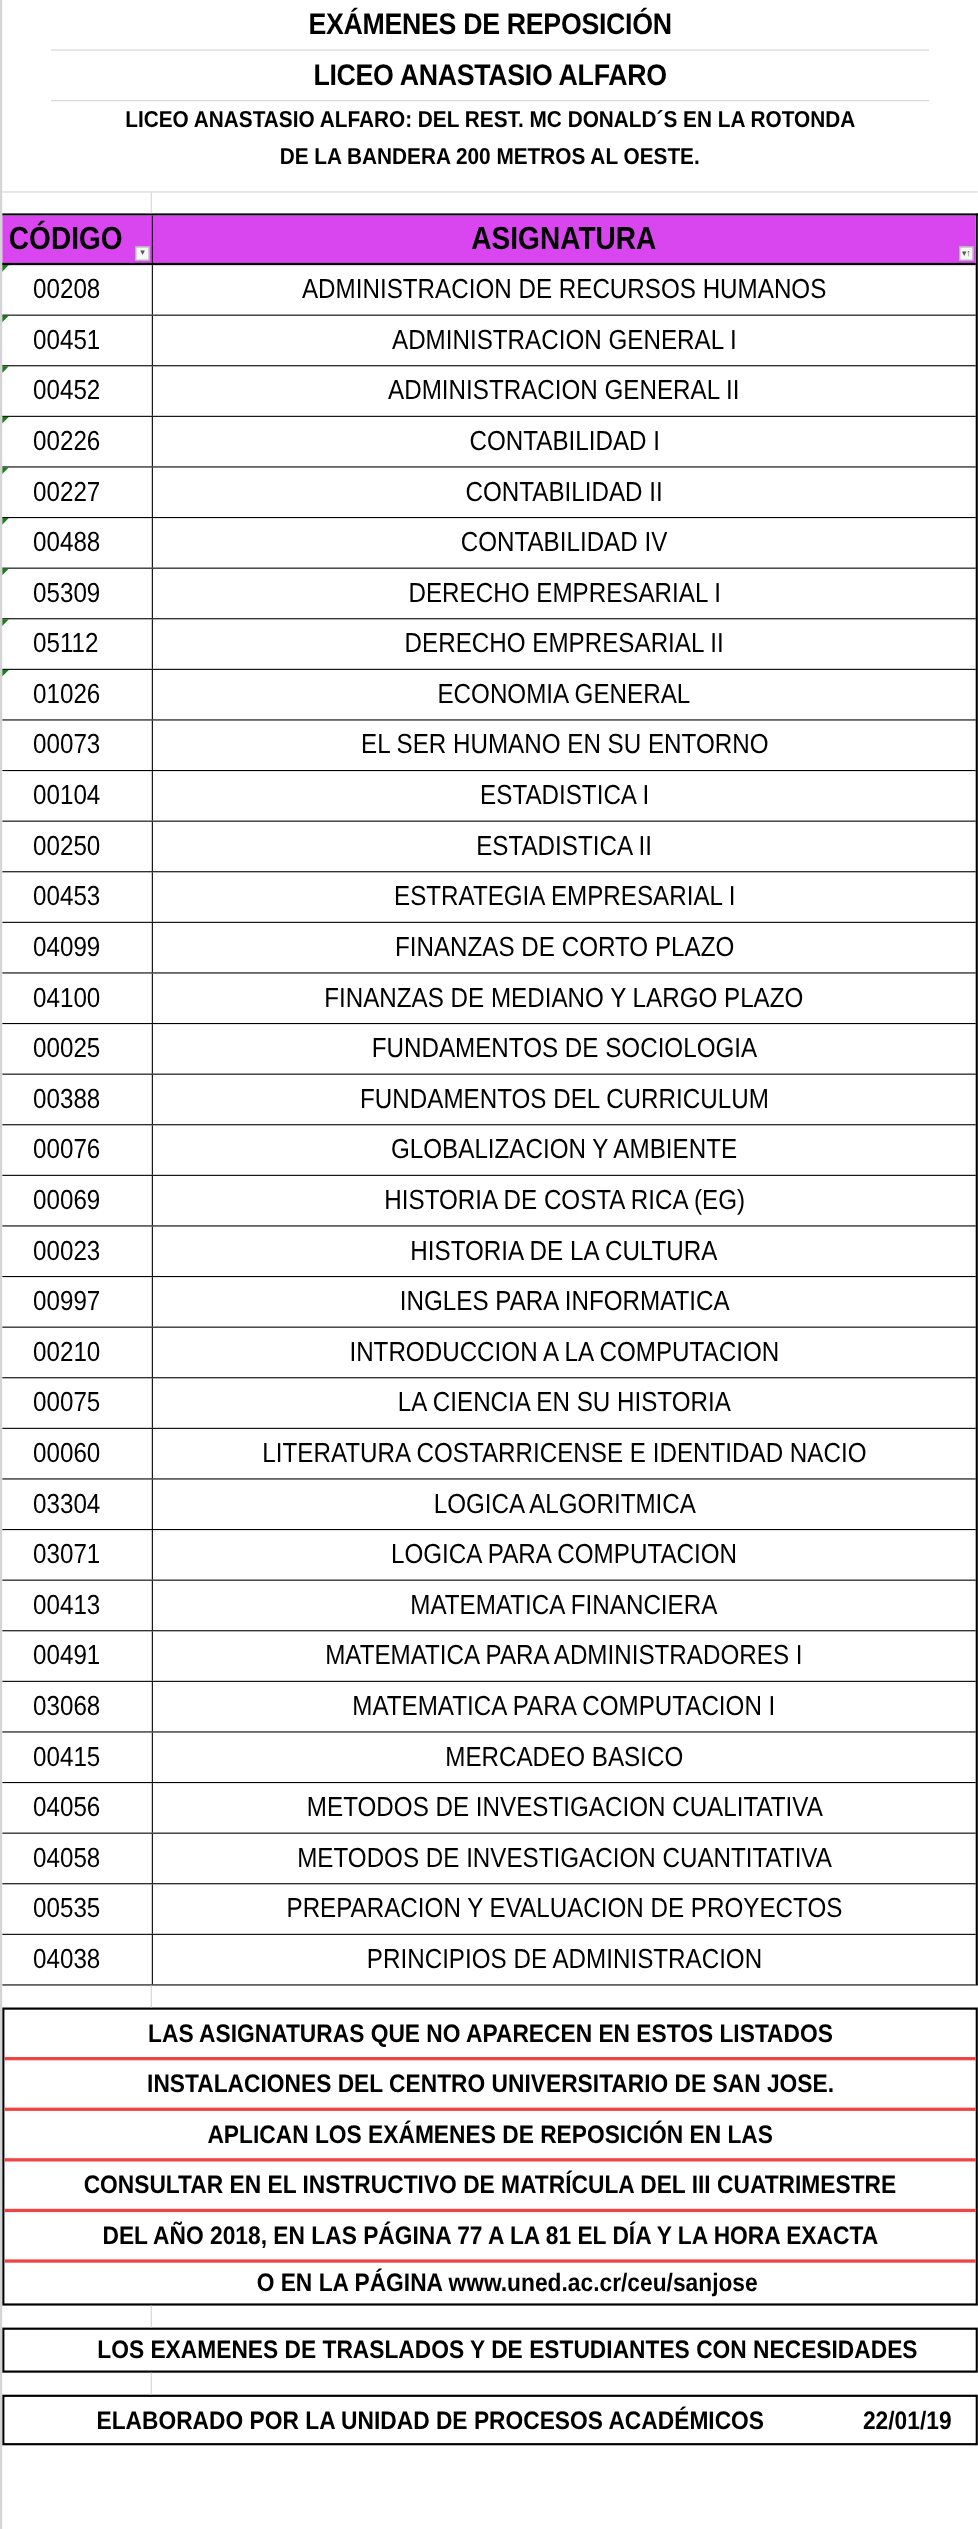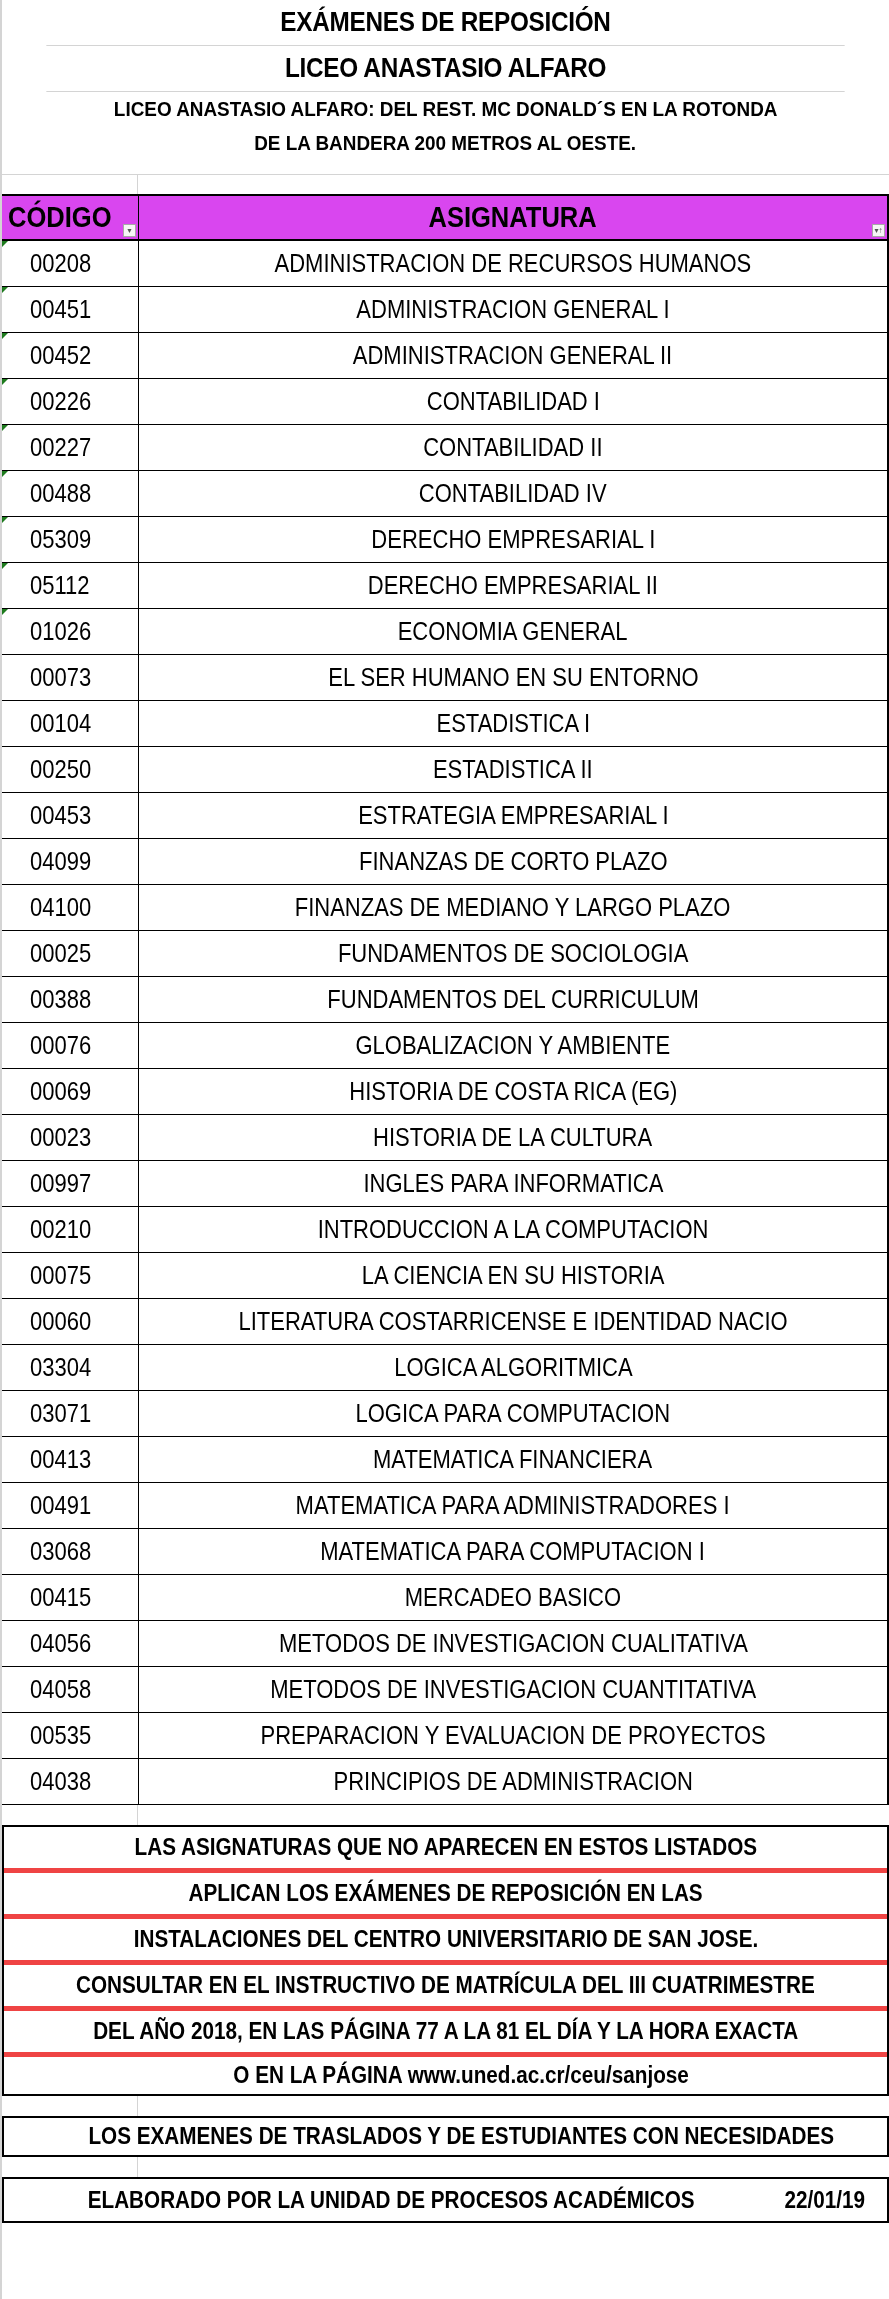--- a/index.html
+++ b/index.html
@@ -77,21 +77,21 @@
   .gap-row { height: 20px; display: flex; }
   .gap-row .c1 { width: 136px; border-right: 1px solid #d4d4d4; }
   .note-box {
     border: 2px solid #000;
     border-left: 2px solid #000;
   }
   .note-line {
     height: 46px;
     display: flex; align-items: center; justify-content: center;
     font-weight: bold; font-size: 23px;
-    border-bottom: 5px solid #ef4444;
+    border-bottom: 3px solid #ef4444;
   }
   .note-line:last-child { border-bottom: none; margin-left: 32px; }
   .note-line span { display: inline-block; transform: scaleX(0.9); white-space: nowrap; }
   .note-line.short { height: 37px; }
   .footer-line { height: 42px; }
   .footer-line .date { margin-left: 52px; }
 </style>
 </head>
 <body>
 
@@ -405,24 +405,24 @@
 
 <div class="gap-row">
     <div class="c1"></div>
   </div>
 
 <div class="note-box">
   <div class="note-line">
       <span>LAS ASIGNATURAS QUE NO APARECEN EN ESTOS LISTADOS</span>
     </div>
   <div class="note-line">
+      <span>INSTALACIONES DEL CENTRO UNIVERSITARIO DE SAN JOSE.</span>
+    </div>
+  <div class="note-line">
       <span>APLICAN LOS EXÁMENES DE REPOSICIÓN EN LAS</span>
-    </div>
-  <div class="note-line">
-      <span>INSTALACIONES DEL CENTRO UNIVERSITARIO DE SAN JOSE.</span>
     </div>
   <div class="note-line">
       <span>CONSULTAR EN EL INSTRUCTIVO DE MATRÍCULA DEL III CUATRIMESTRE</span>
     </div>
   <div class="note-line">
       <span>DEL AÑO 2018, EN LAS PÁGINA 77 A LA 81 EL DÍA Y LA HORA EXACTA</span>
     </div>
   <div class="note-line short">
       <span>O EN LA PÁGINA www.uned.ac.cr/ceu/sanjose</span>
     </div>

